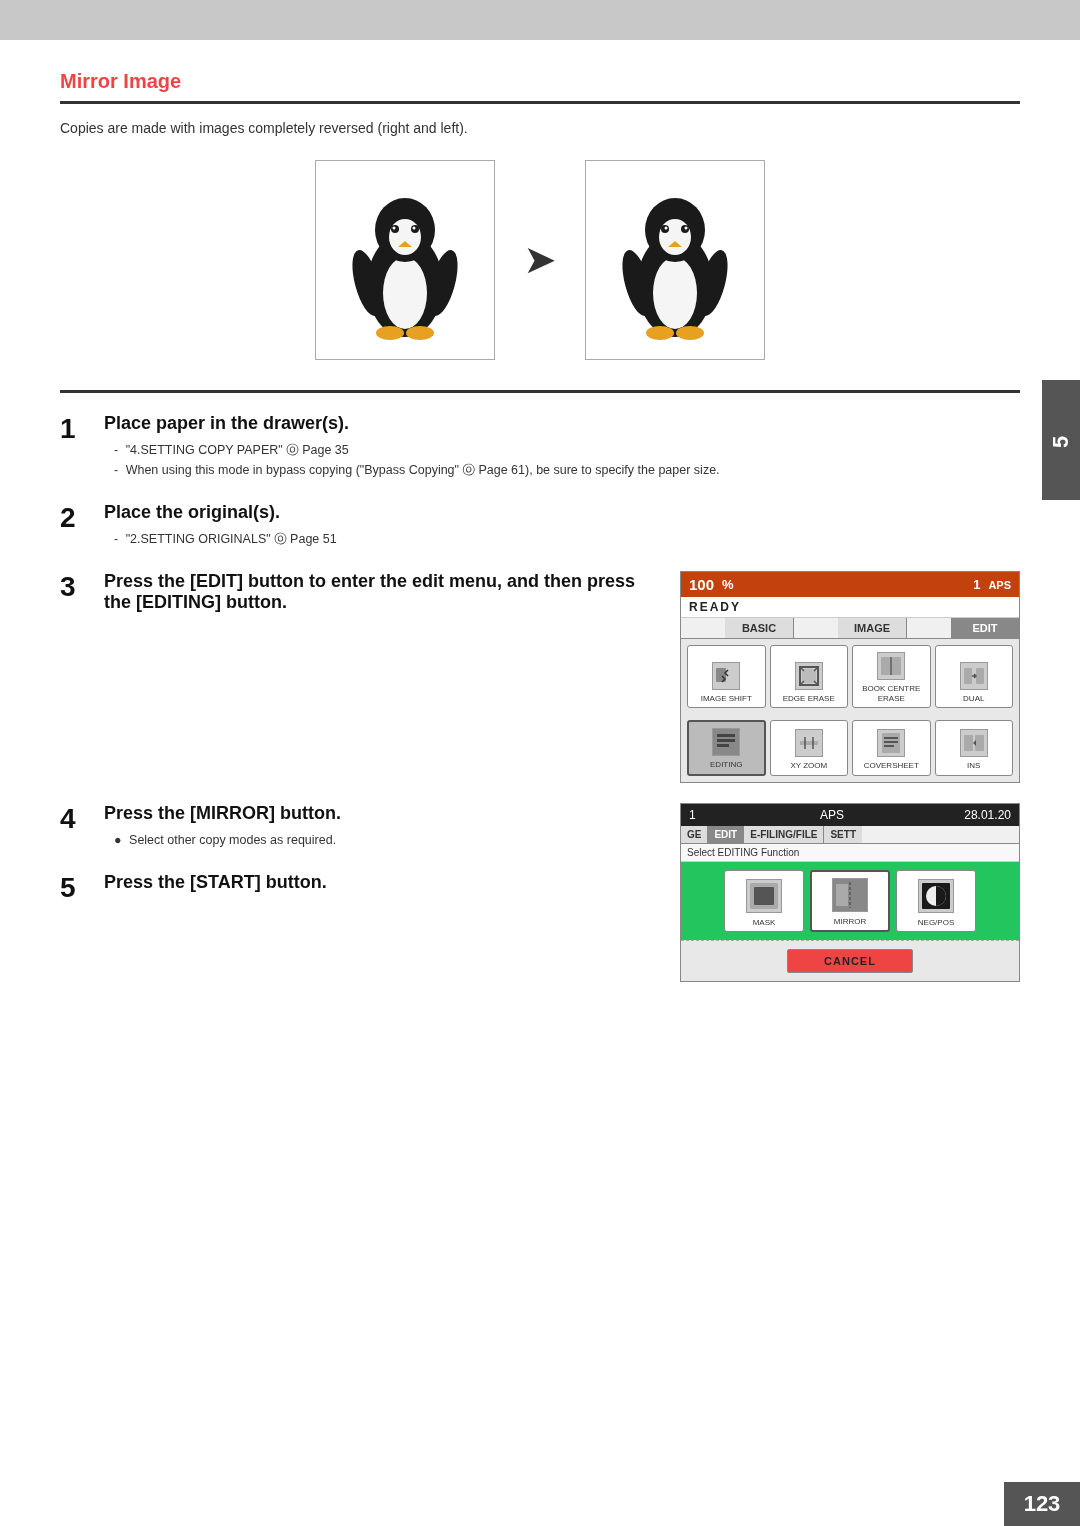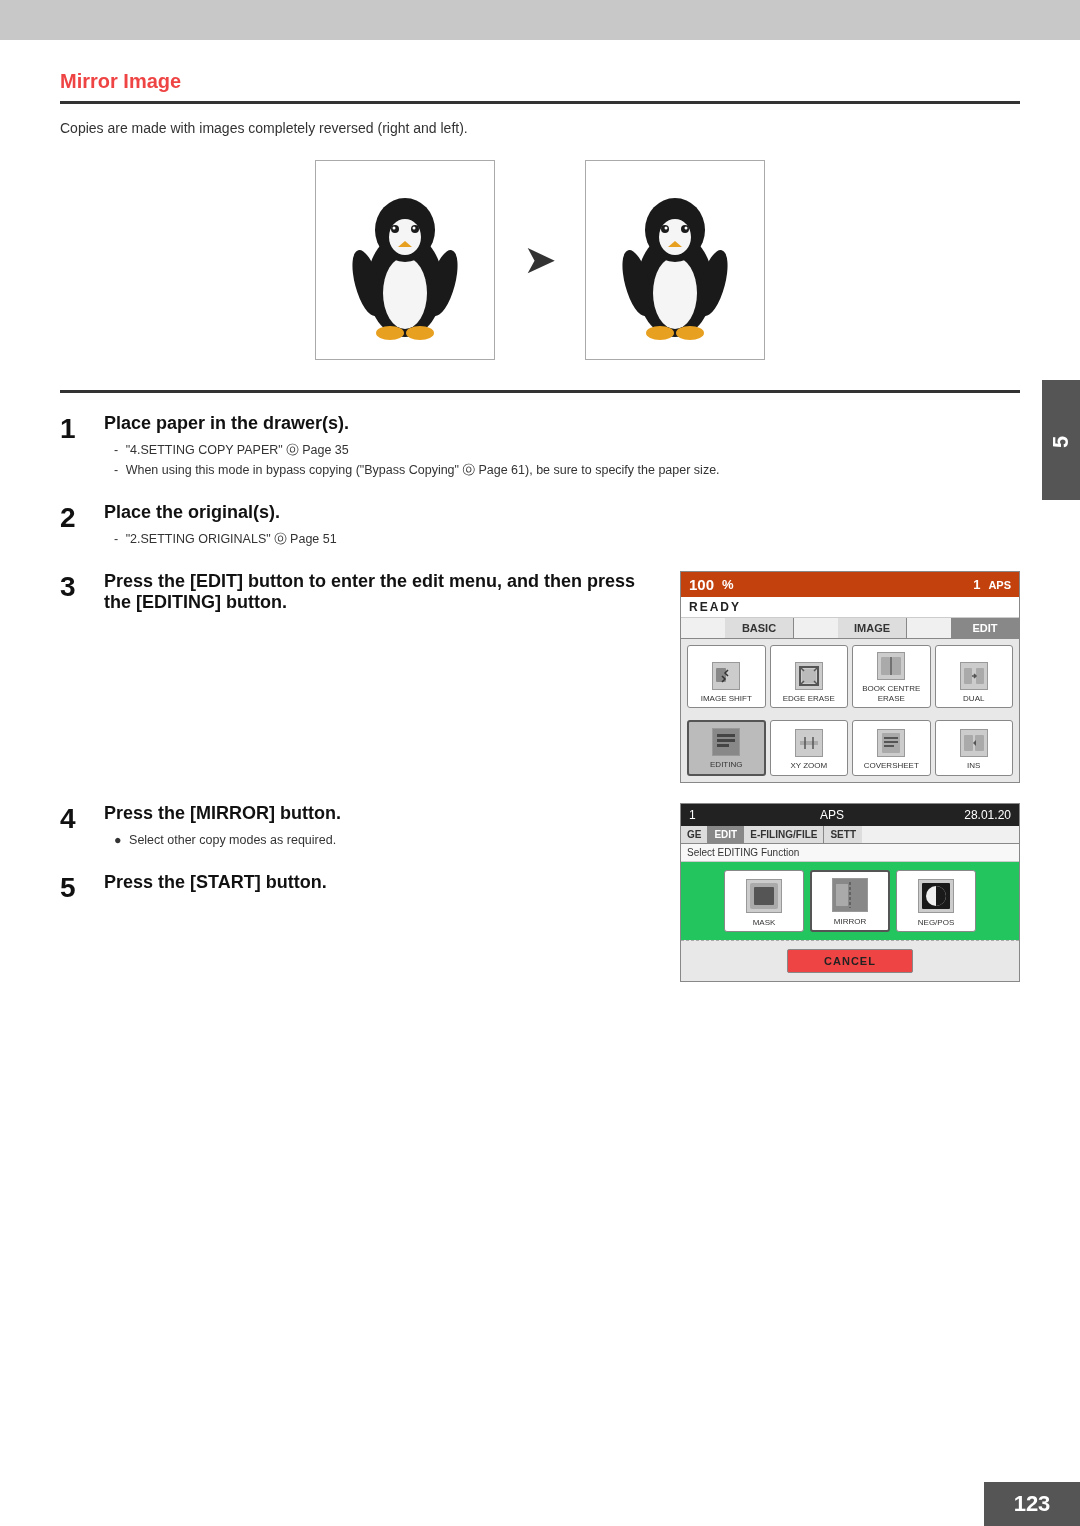--- a/index.html
+++ b/index.html
@@ -333,21 +333,21 @@
       font-weight: bold;
       letter-spacing: 1px;
       color: #222;
       border-radius: 2px;
     }
     
     .page-number-bar {
       position: absolute;
       bottom: 0;
       right: 0;
-      width: 96px;
+      width: 76px;
       height: 44px;
       background: #555;
       color: #fff;
       display: flex;
       align-items: center;
       justify-content: center;
       font-size: 22px;
       font-weight: bold;
     }
     .bullet {

